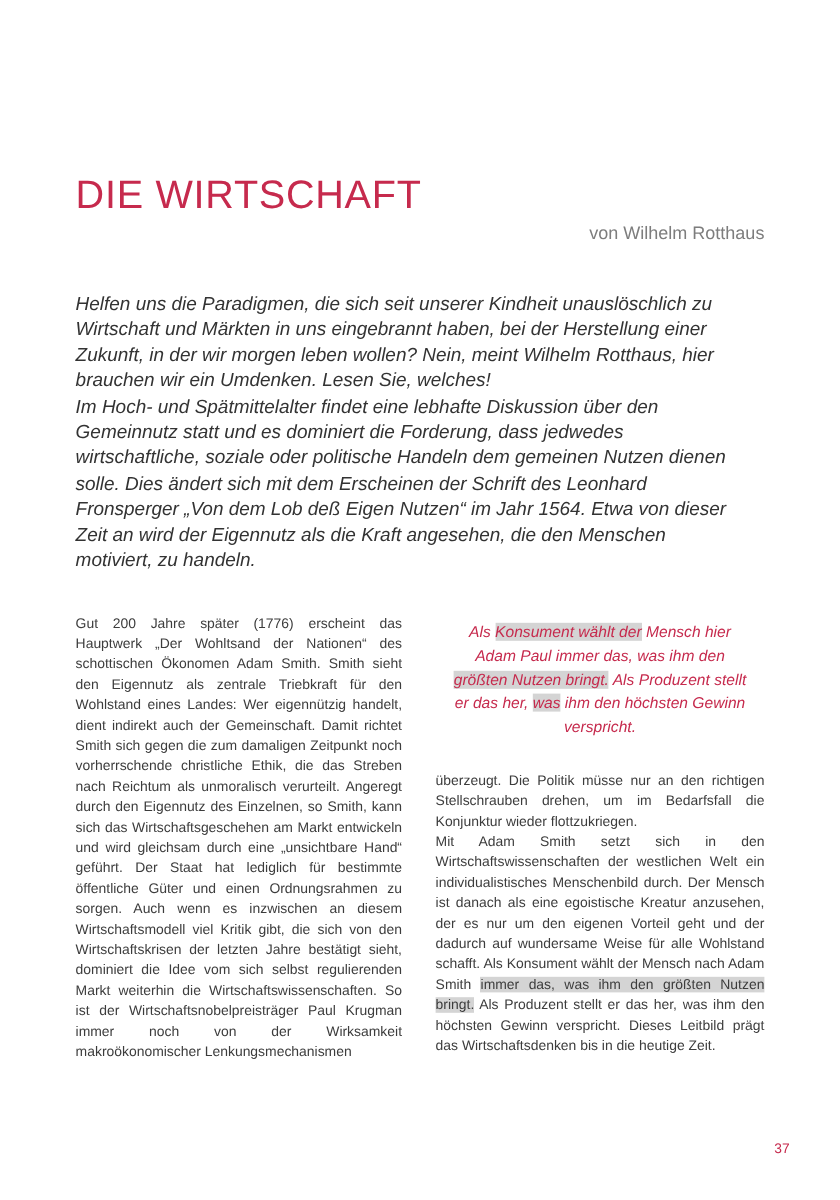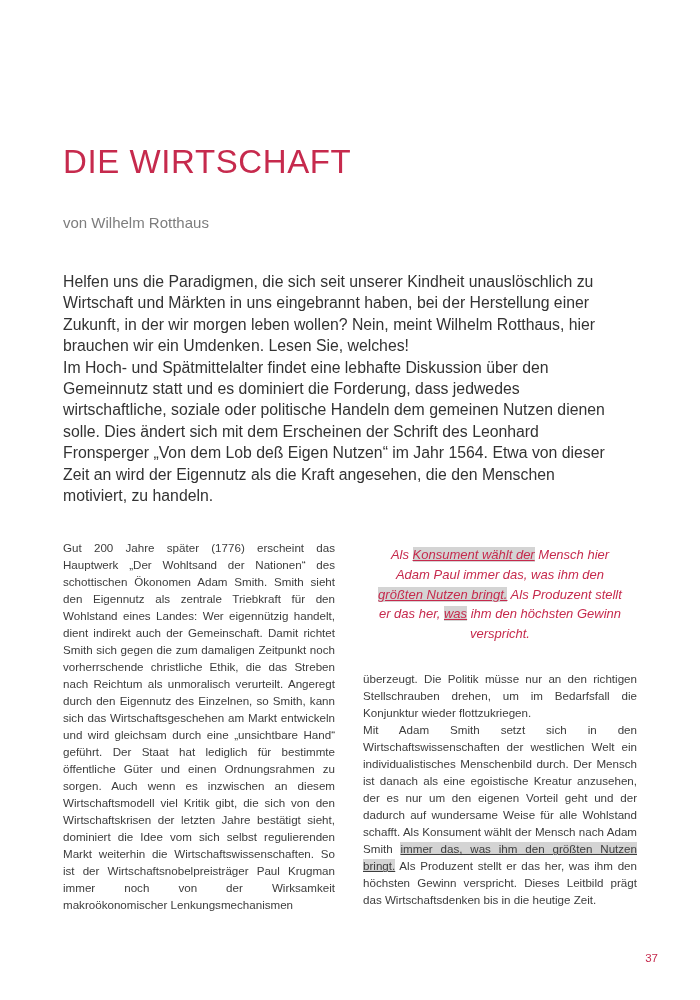--- a/index.html
+++ b/index.html
@@ -16,30 +16,32 @@
   }
   .title {
     margin: 0;
     font-size: 33px;
     font-weight: 400;
     letter-spacing: 0.6px;
     line-height: 1;
     color: var(--accent, #c62a4d);
   }
   .byline {
-    margin: 36px 0 0;
+    margin: 8px 0 0;
     font-size: 15px;
     color: var(--byline-text, #7d7d7d);
+    text-align: right;
   }
   .intro {
     margin-top: 40px;
     width: 552px;
     font-size: 15.8px;
     line-height: 21.4px;
     color: #333333;
+    font-style: italic;
   }
   .intro p { margin: 0; }
   .columns {
     display: flex;
     gap: 28px;
     margin-top: 33px;
   }
   .col-left { width: 272px; }
   .col-right { width: 274px; }
   .body-text {
@@ -53,21 +55,21 @@
   }
   .pull-quote {
     margin: 6px 0 27px;
     padding: 0;
     font-size: 13px;
     line-height: 19.6px;
     font-style: italic;
     text-align: center;
     color: var(--accent, #c62a4d);
   }
-  .hl { background: var(--highlight, #d4d4d4); text-decoration: underline; }
+  .hl { background: var(--highlight, #d4d4d4); }
   .page-number {
     position: absolute;
     right: 42px;
     bottom: 36px;
     font-size: 11.5px;
     color: var(--accent, #c62a4d);
   }
 </style>
 </head>
 <body>

